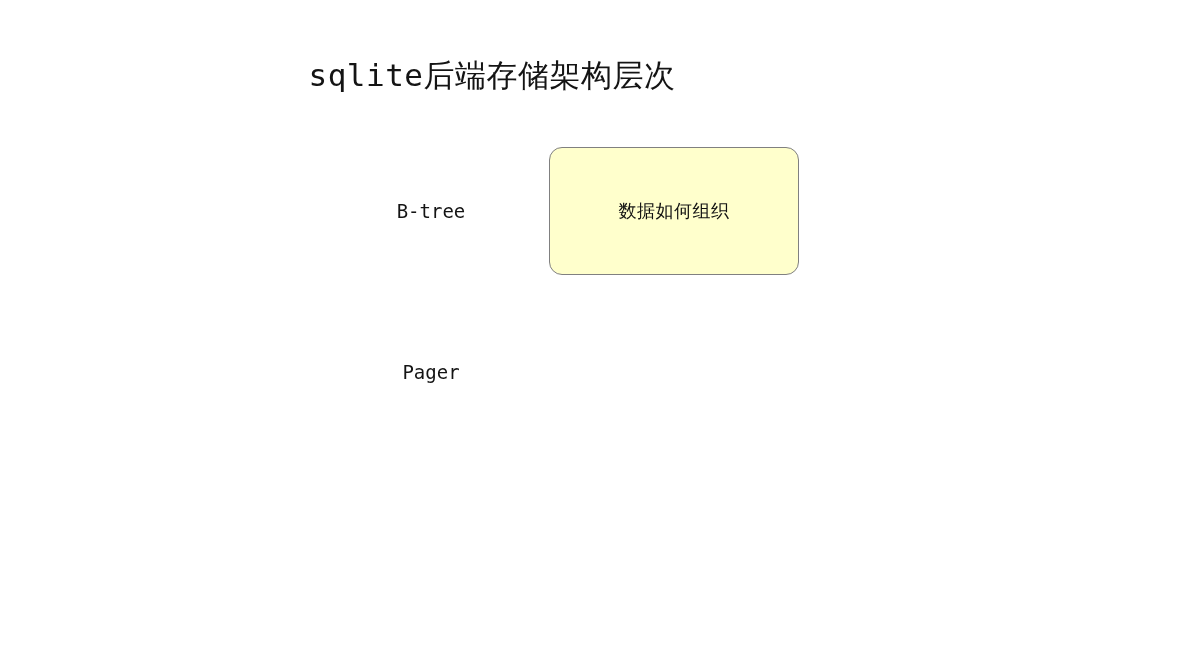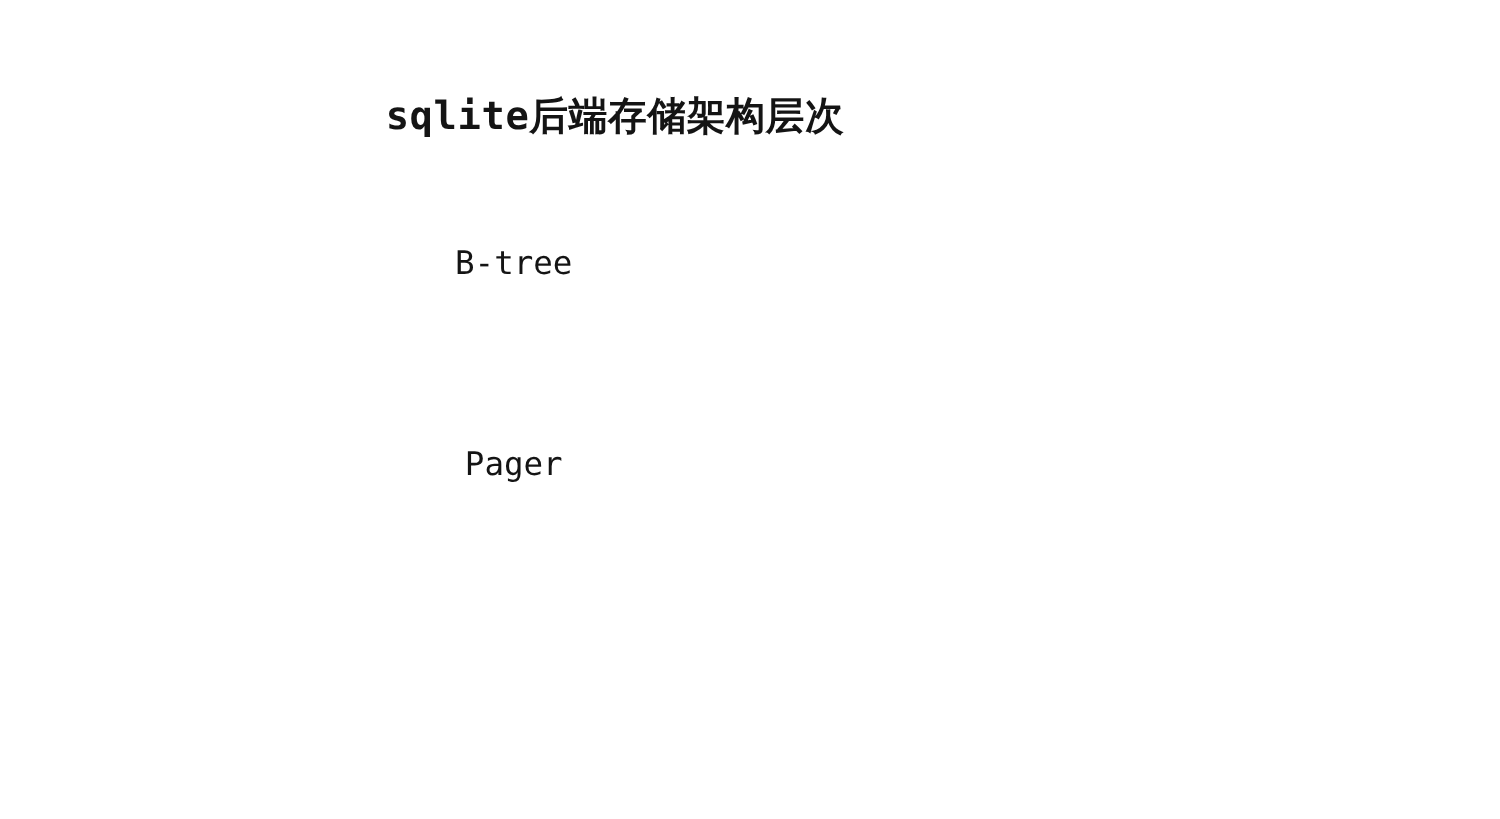--- a/index.html
+++ b/index.html
@@ -21,54 +21,54 @@
     left: 0;
     top: 0;
     width: 1200px;
     height: 655px;
   }
 
   
   .diagram-title {
     position: absolute;
     left: 0;
-    top: 72px;
+    top: 55px;
     width: 984px;
     text-align: center;
     font-family: "DejaVu Sans Mono", "Liberation Mono", monospace;
     font-size: 31px;
-    font-weight: 700;
+    font-weight: 400;
     letter-spacing: 0.5px;
     color: #141414;
     white-space: nowrap;
   }
 
   
   .layer-row {
     position: absolute;
     left: 0;
     width: 1200px;
     height: 128px;
   }
   .layer-row.row-0 { top: 147px; }
   .layer-row.row-1 { top: 308px; }
   .layer-row.row-2 { top: 464px; }
 
   
   .layer-label {
     position: absolute;
-    left: 296px;
+    left: 316px;
     top: 0;
     width: 230px;
     height: 128px;
     display: flex;
     align-items: center;
     justify-content: center;
     font-family: "DejaVu Sans Mono", "Liberation Mono", monospace;
-    font-size: 26px;
+    font-size: 19px;
     font-weight: 400;
     color: #141414;
     white-space: nowrap;
   }
 
   
   .layer-box {
     position: absolute;
     left: 549px;
     top: 0;
@@ -94,20 +94,23 @@
 </style>
 </head>
 <body>
 
 <div id="diagram-canvas">
 
   <div class="diagram-title">sqlite后端存储架构层次</div>
 
   <div class="layer-row row-0">
     <div class="layer-label">B-tree</div>
+    <div class="layer-box">
+      <span class="layer-box-text">数据如何组织</span>
+    </div>
   </div>
 
   <div class="layer-row row-1">
     <div class="layer-label">Pager</div>
   </div>
 
   <div class="layer-row row-2">
   </div>
 
 </div>

